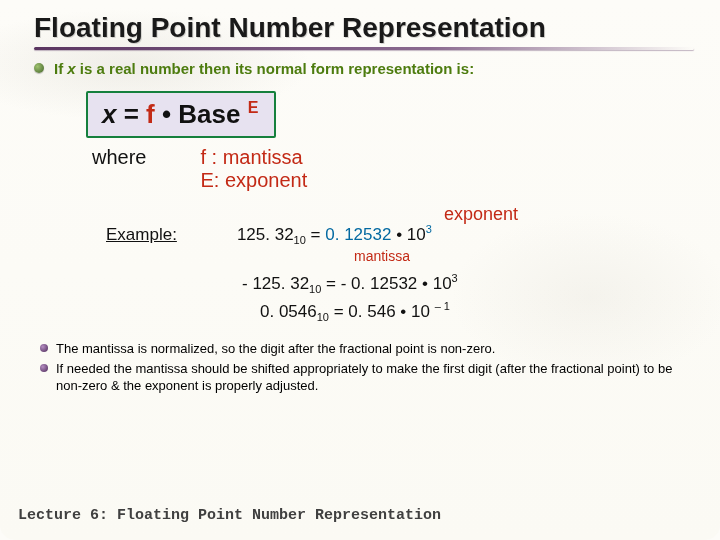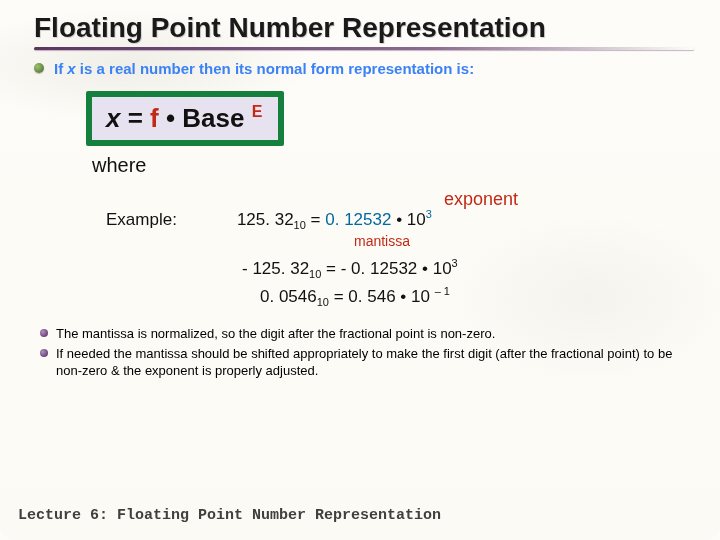--- a/index.html
+++ b/index.html
@@ -39,38 +39,38 @@
     width: 660px;
     background: linear-gradient(to right, #5a3560, #8a6a8f 60%, rgba(138,106,143,0));
     margin: 3px 0 10px 6px;
     box-shadow: 0 1px 1px rgba(90,53,96,0.35);
   }
   .bulleted {
     position: relative;
     padding-left: 22px;
     font-size: 15px;
     font-weight: bold;
-    color: #3b82f6;
+    color: #4d7c0f;
     margin: 4px 0 14px 4px;
   }
   .bullet-g::before {
     content: "";
     position: absolute;
     left: 2px; top: 3px;
     width: 10px; height: 10px;
     border-radius: 50%;
     background: radial-gradient(circle at 35% 35%, #9fc36f, #5e7f3e 70%);
     box-shadow: 0 1px 1px rgba(0,0,0,0.25);
   }
   .italic-x { font-style: italic; }
   .formula-box {
     display: inline-block;
     margin-left: 58px;
     background: #e7e2f0;
-    border: 6px solid #15803d;
+    border: 2px solid #15803d;
     border-radius: 2px;
     padding: 6px 16px 6px 14px;
     font-size: 26px;
     font-weight: bold;
     color: #111;
   }
   .formula-box .f-part { color: #c32a16; }
   .formula-box .e-sup { color: #c32a16; font-size: 16px; vertical-align: super; }
   .where-row {
     margin: 8px 0 8px 64px;
@@ -87,21 +87,21 @@
     font-weight: normal;
     margin: 12px 0 -2px 416px;
   }
   .example-row {
     display: flex;
     align-items: baseline;
     gap: 60px;
     margin: 0 0 0 78px;
     font-size: 17px;
   }
-  .example-label { color:#111; }
+  .example-label { text-decoration: underline; color:#111; }
   .eqn { color:#111; }
   .eqn .sub { font-size: 11px; vertical-align: sub; }
   .eqn .sup { font-size: 11px; vertical-align: super; }
   .eqn .highlight { color: #0369a1; }
   .annot-mant {
     font-size: 14px;
     color: #c32a16;
     margin: 2px 0 6px 326px;
   }
   .more-eqns {
@@ -152,20 +152,24 @@
     <span class="italic-x">x</span>
     <span> is a real number then its normal form representation is:</span>
   </div>
 
   <div class="formula-box">
     <span class="italic-x">x</span><span> = </span><span class="f-part">f</span><span> • </span><span>Base </span><span class="e-sup">E</span>
   </div>
 
   <div class="where-row">
     <span>where</span>
+    <span class="defs">
+      <span class="line">f : mantissa</span>
+      <span class="line">E: exponent</span>
+    </span>
   </div>
 
   <div class="annot-exp">exponent</div>
 
   <div class="example-row">
     <span class="example-label">Example:</span>
     <span class="eqn">
       <span>125. 32</span><span class="sub">10</span><span> = </span><span class="highlight">0. 12532</span><span> • </span><span>10</span><span class="sup highlight">3</span>
     </span>
   </div>

